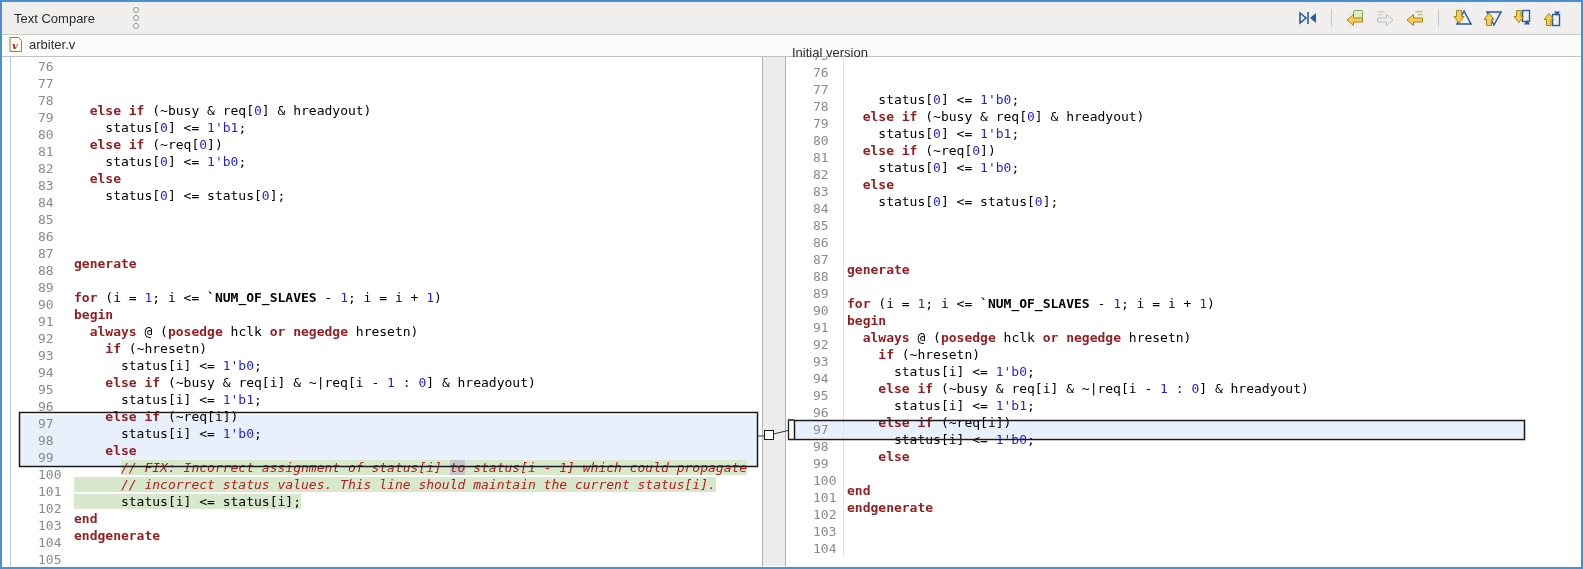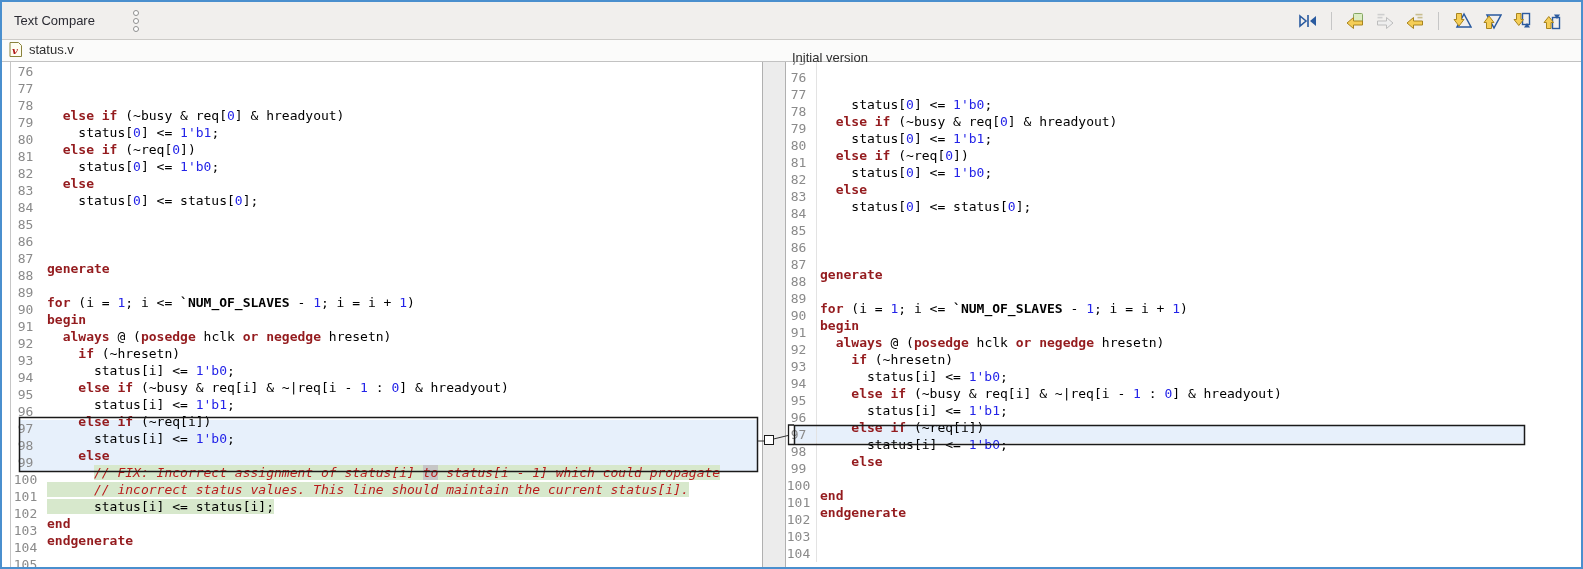--- a/index.html
+++ b/index.html
@@ -1,20 +1,20 @@
 <!DOCTYPE html>
 <html><head>
 <meta charset="utf-8">
 <style>
   html,body{margin:0;padding:0;background:#d6d2cd;}
   .window{position:relative;width:1583px;height:569px;box-sizing:border-box;
     border:2px solid #4a8fce;background:#fff;overflow:hidden;
     font-family:"Liberation Sans",sans-serif;}
   
-  .toolbar{height:38px;background:#f1efed;border-bottom:1px solid #cdcbc8;
+  .toolbar{height:33px;background:#f1efed;border-bottom:1px solid #cdcbc8;
     display:flex;align-items:center;padding:0 10px;box-sizing:border-box;}
   .tb-title{font-size:13px;color:#2b2b33;margin-left:2px;}
   .grip{display:flex;flex-direction:column;gap:2px;margin-left:38px;cursor:pointer;}
   .grip i{display:block;width:4px;height:4px;border:1px solid #8f8f8f;border-radius:50%;background:#fff;}
   .tb-spacer{flex:1;}
   .tb-icons{display:flex;align-items:center;gap:4px;margin-right:6px;}
   .tbtn{width:26px;height:24px;display:flex;align-items:center;justify-content:center;
     background:transparent;border:none;padding:0;cursor:pointer;}
   .sep{width:1px;height:18px;background:#c6c6c6;margin:0 6px;}
   
@@ -28,21 +28,21 @@
   .pane-left{left:0;width:760px;}
   .pane-right{left:784px;width:795px;}
   .center-strip{position:absolute;top:0;left:760px;width:24px;height:100%;
     background:#ececec;border-left:1px solid #b0b0b0;border-right:1px solid #b0b0b0;box-sizing:border-box;}
   .ovr-strip{position:absolute;left:0;top:0;width:8px;height:100%;background:#fff;
     border-right:1px solid #c6c6c6;}
   .code{position:absolute;font:13px "DejaVu Sans Mono",monospace;}
   .pane-left .code{left:9px;top:1px;width:750px;}
   .pane-right .code{left:0;top:-10px;width:795px;}
   .cl{display:flex;height:17px;line-height:17px;white-space:pre;}
-  .ln{flex:none;color:#8a8a8a;text-align:center;}
+  .ln{flex:none;color:#8a8a8a;text-align:left;margin-left:27px;}
   .pane-left .ln{width:29px;padding-right:4px;}
   .pane-right .ln{width:25px;padding-right:5px;border-right:1px solid #e3e3e3;}
   .ct{padding-left:3px;margin-top:44px;}
   
   .s-k{color:#941b1e;font-weight:bold;}
   .s-n{color:#2323e8;}
   .s-m{font-weight:bold;color:#000;}
   .s-c,.s-cg,.s-cx{color:#b91c1c;font-style:italic;}
   .s-cg{background:#d7e8cc;}
   .s-cx{background:#c6c6c6;}
@@ -124,21 +124,21 @@
       </button>
     </div>
   </div>
 
   <div class="headers">
     <div class="h-left">
       <svg width="13" height="15" viewBox="0 0 13 15">
           <path d="M1 .5 H9.5 L12.5 3.5 V14.5 H1 Z" fill="#fffef2" stroke="#8a823a"></path>
           <text x="3" y="11.5" font-size="10" font-style="italic" font-weight="bold" fill="#b01818" font-family="DejaVu Serif, serif">v</text>
         </svg>
-      <span>status.v</span>
+      <span>arbiter.v</span>
     </div>
     <div class="h-right">
       <span>Initial version</span>
     </div>
   </div>
 
   <div class="content">
     <div class="pane pane-left">
       <div class="ovr-strip"></div>
       <div class="code" id="left-code">

